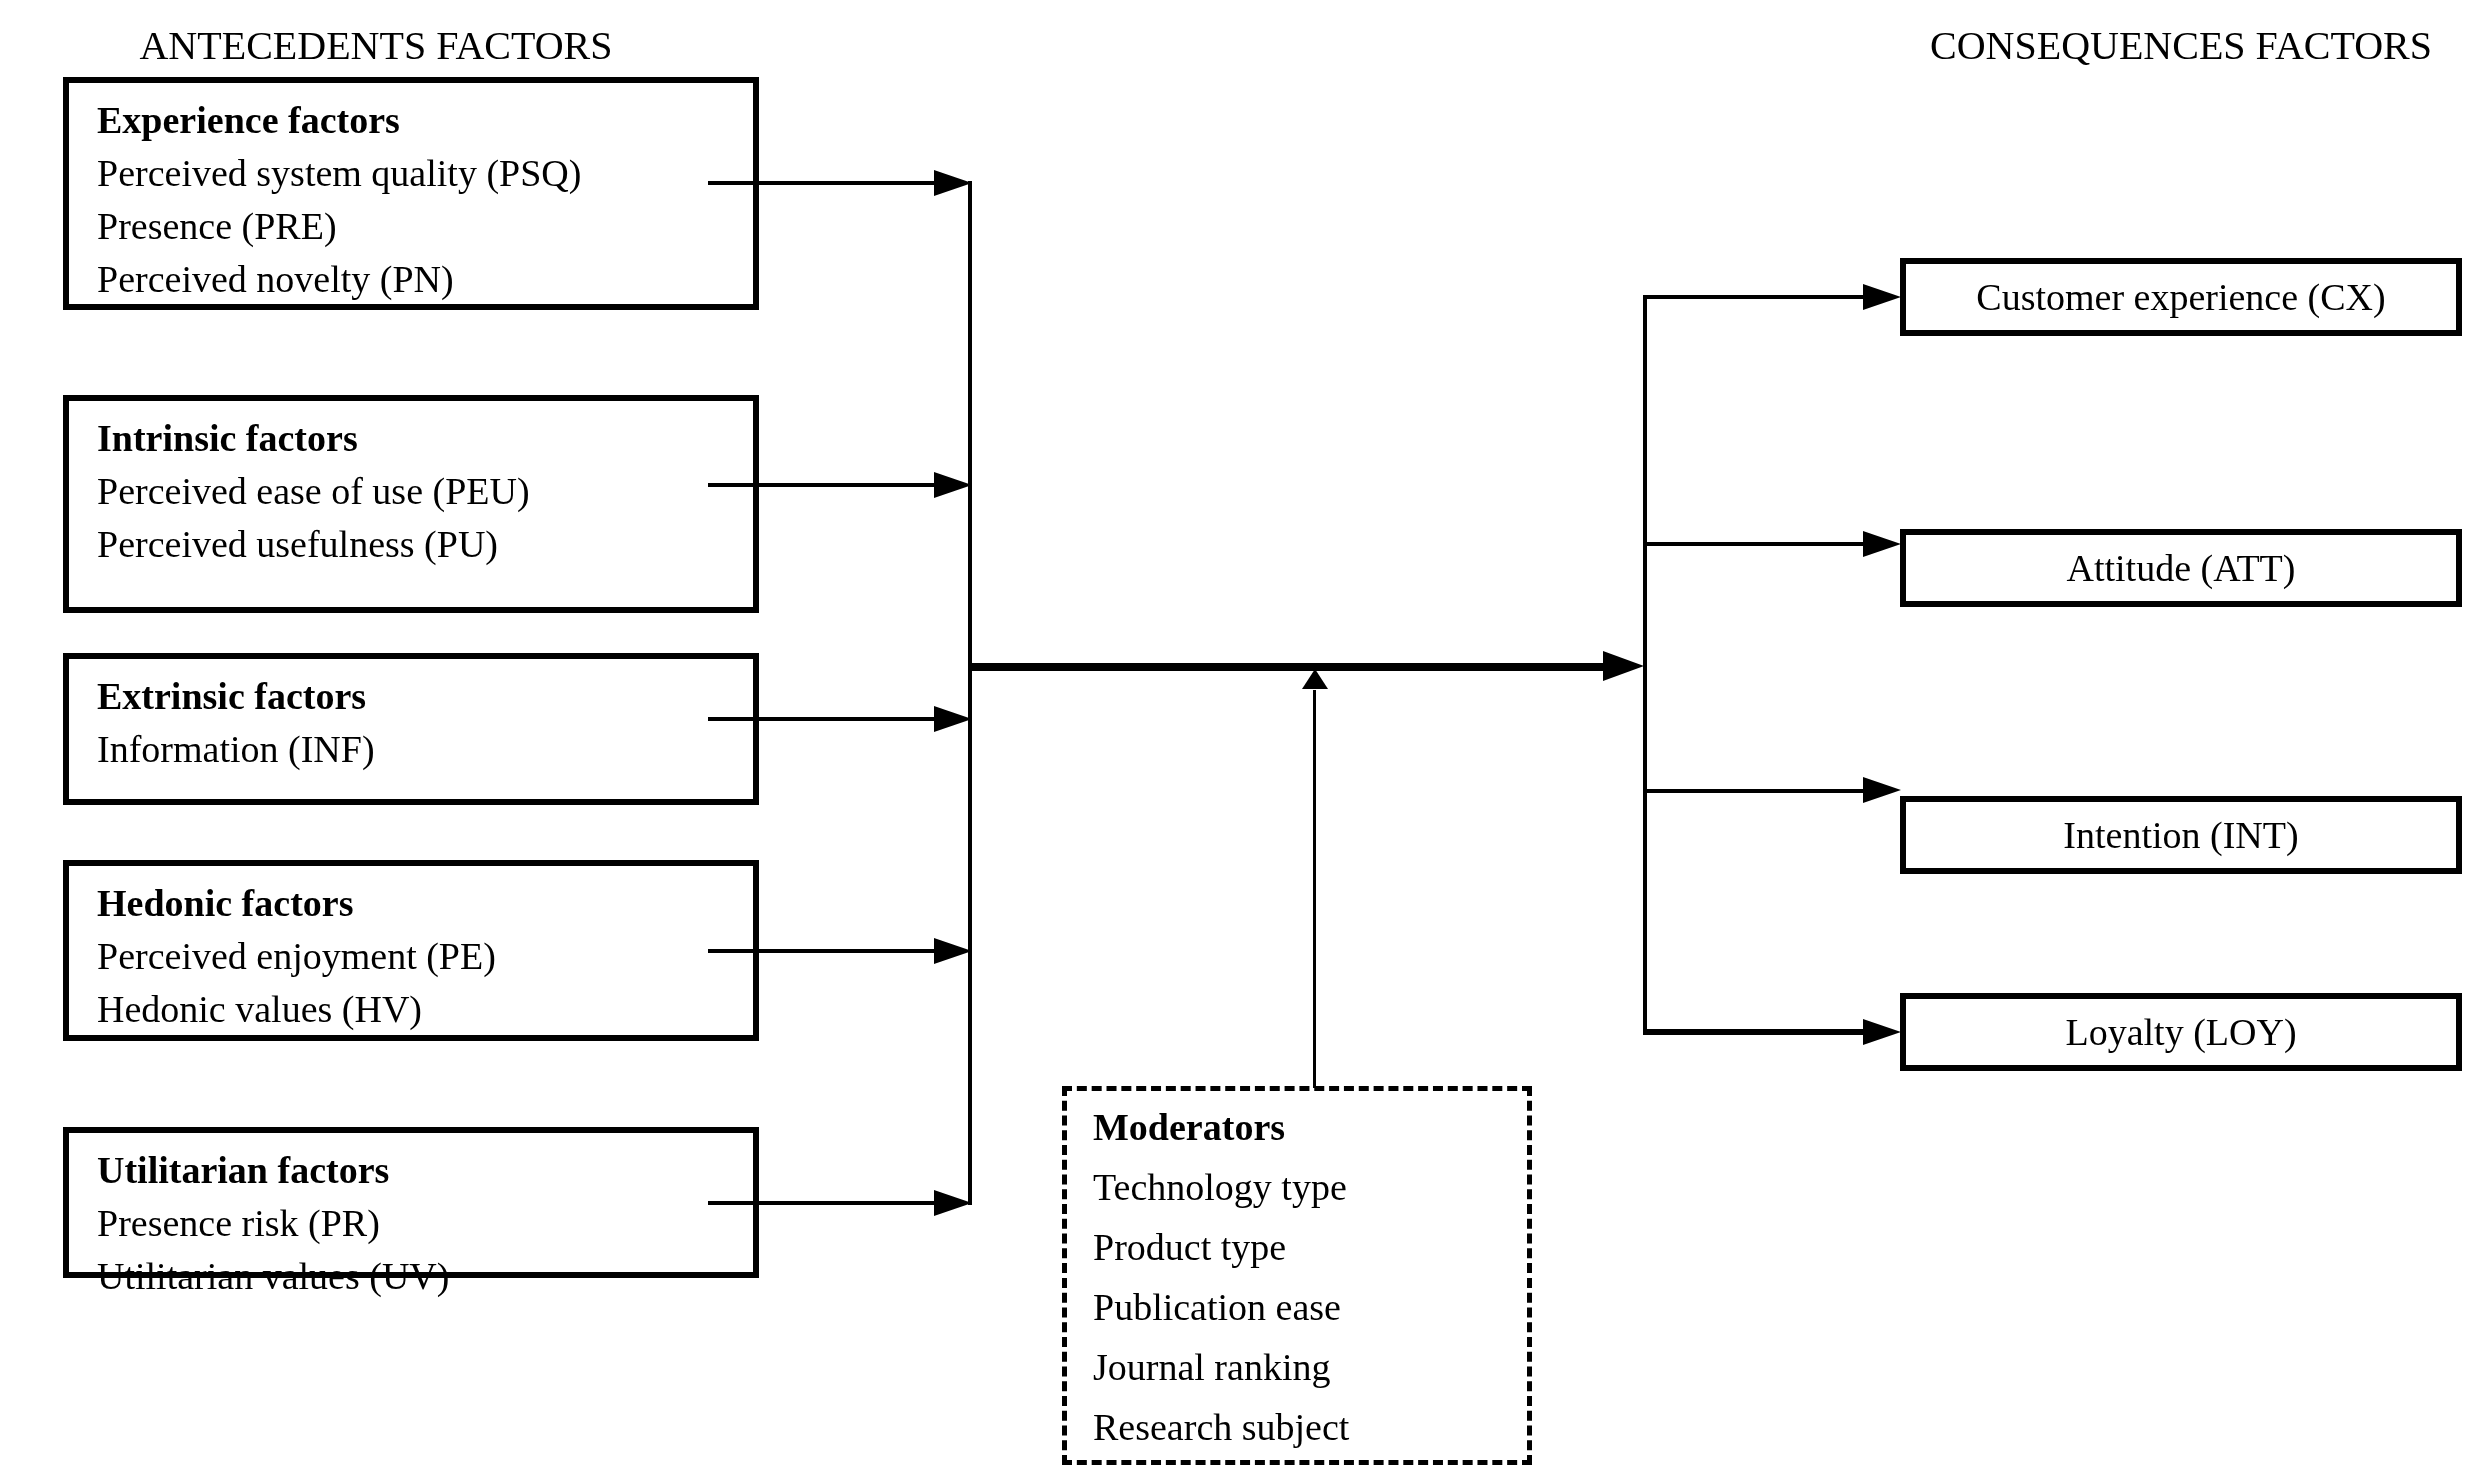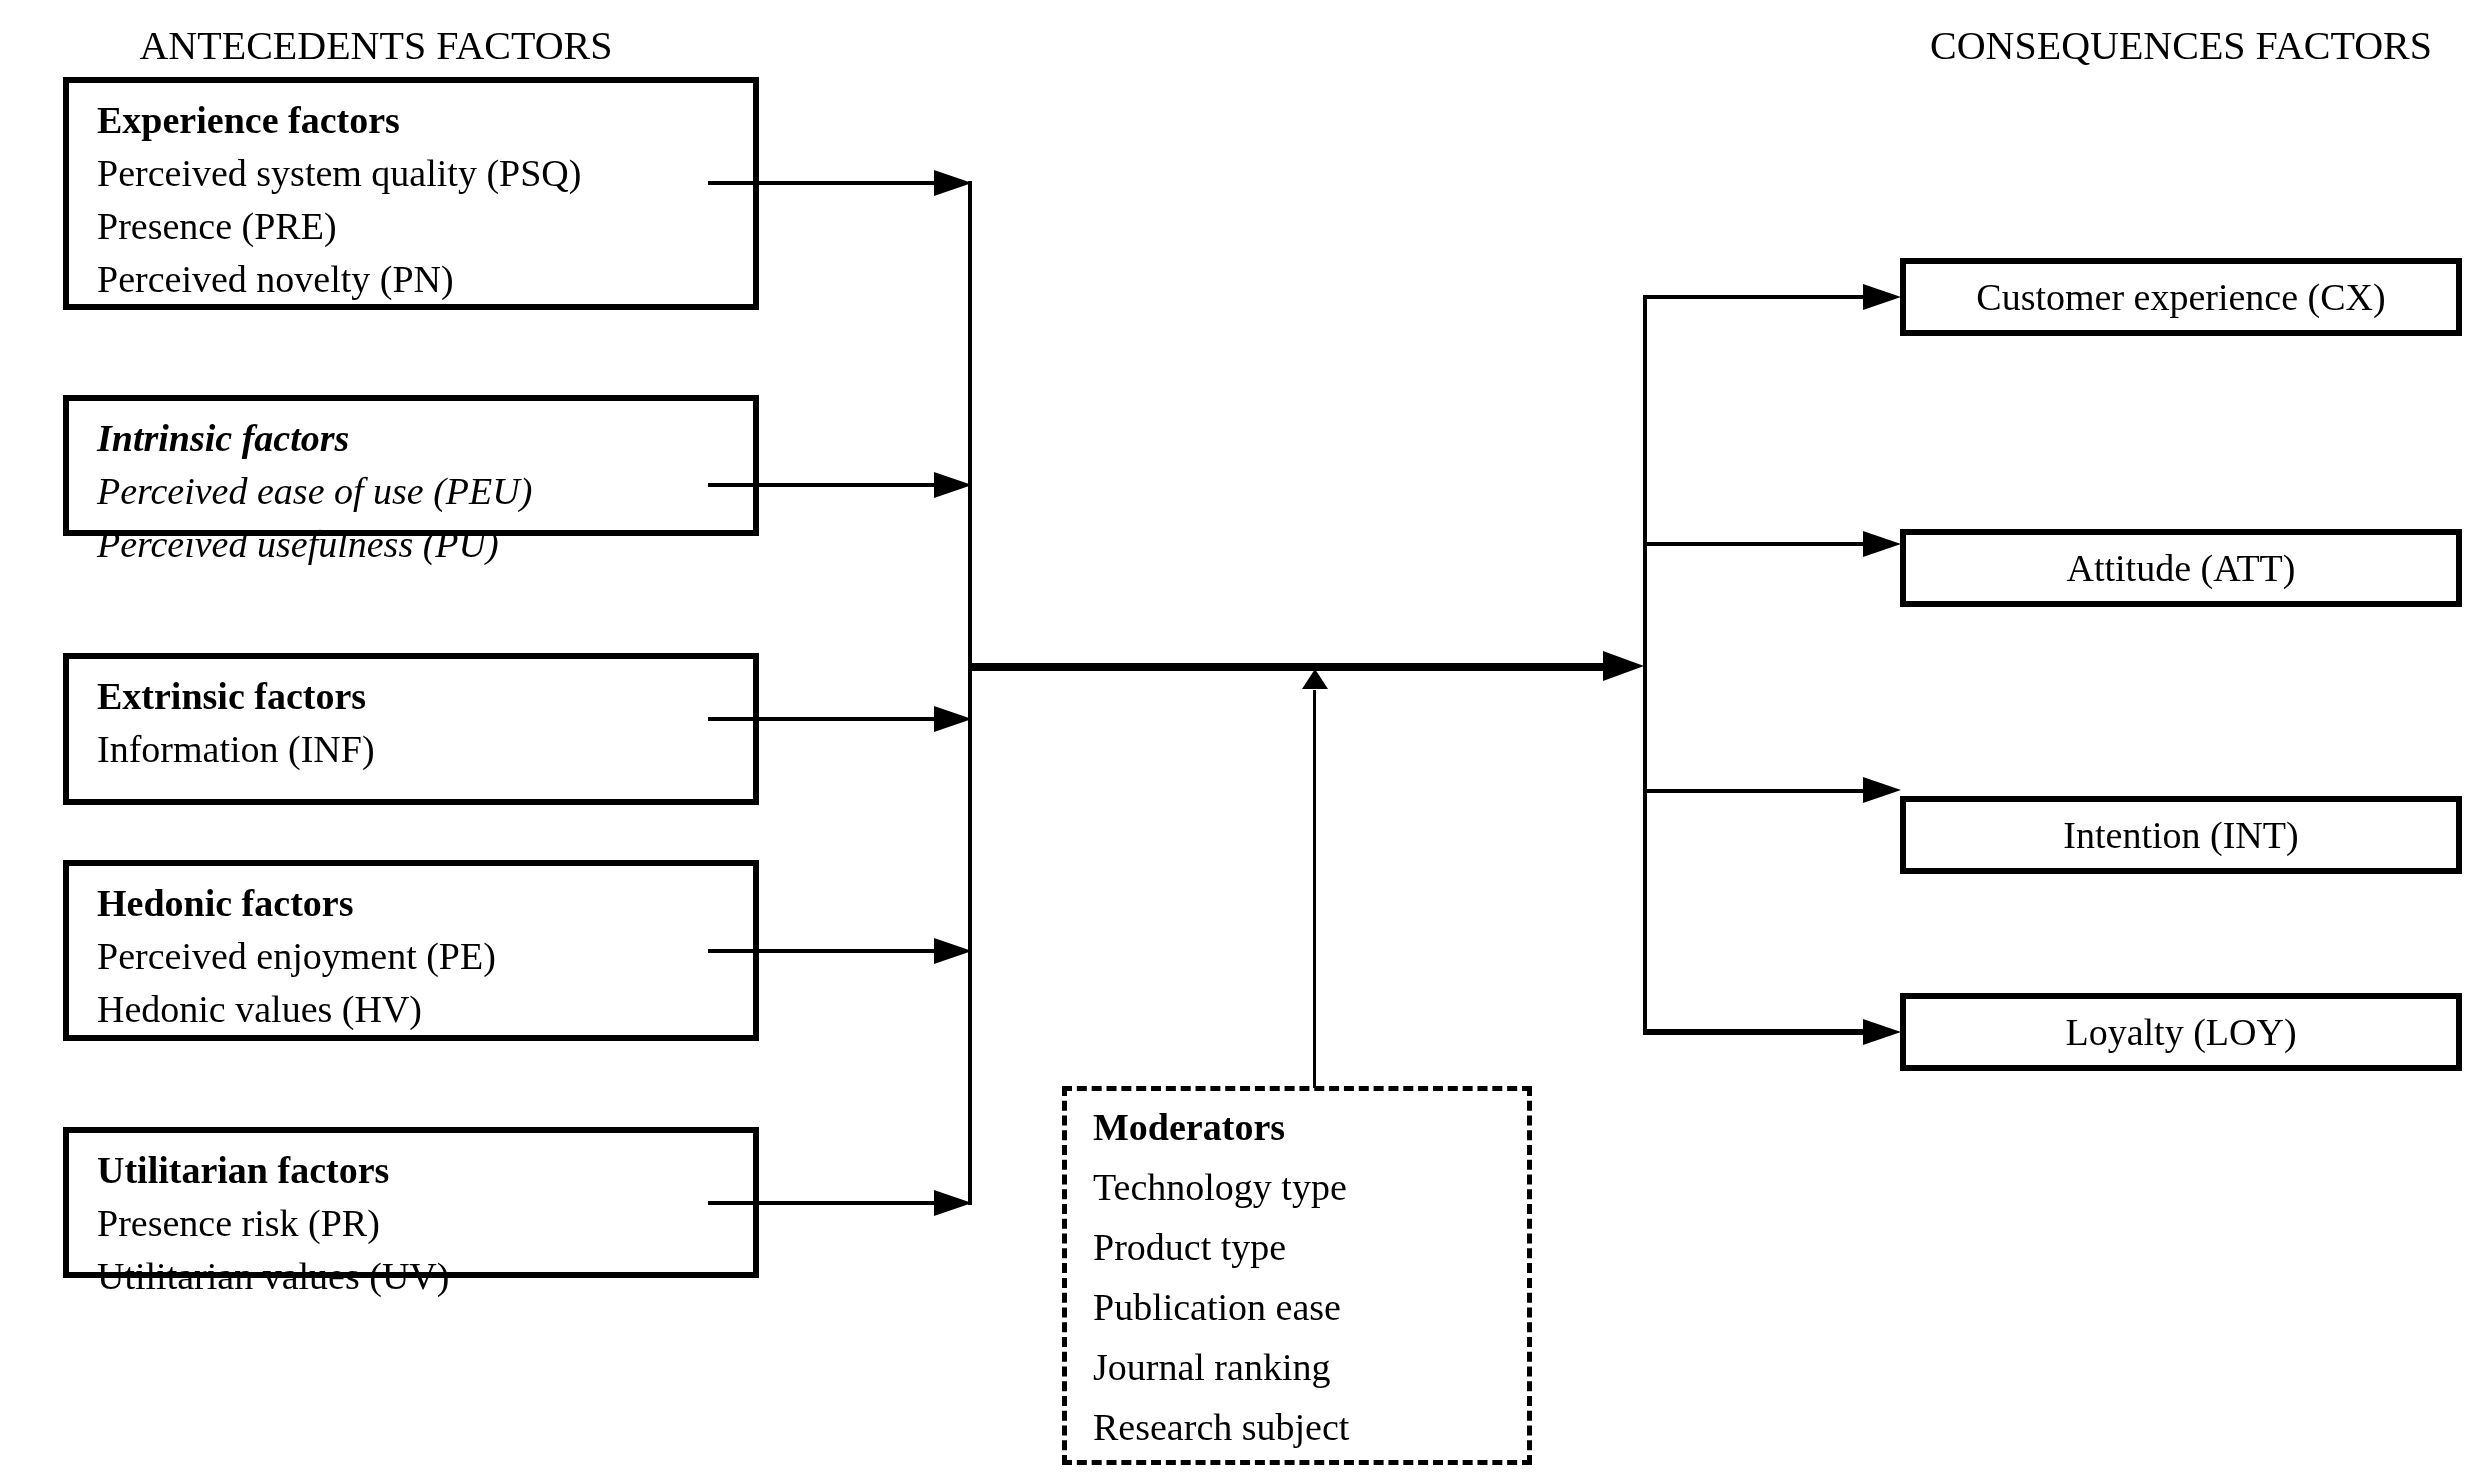--- a/index.html
+++ b/index.html
@@ -88,21 +88,21 @@
   <div class="col-title" style="left:28px; top:20.7px; width:696px;">ANTECEDENTS FACTORS</div>
   <div class="col-title" style="left:1900px; top:20.7px; width:562px;">CONSEQUENCES FACTORS</div>
 
   <div class="abox" style="top:77px; height:233px;">
     <div class="btitle">Experience factors</div>
     <div class="bitem">Perceived system quality (PSQ)</div>
     <div class="bitem">Presence (PRE)</div>
     <div class="bitem">Perceived novelty (PN)</div>
   </div>
 
-  <div class="abox" style="top:395px; height:141px;font-style:italic;">
+  <div class="abox" style="top:395px; height:218px;">
     <div class="btitle">Intrinsic factors</div>
     <div class="bitem">Perceived ease of use (PEU)</div>
     <div class="bitem">Perceived usefulness (PU)</div>
   </div>
 
   <div class="abox" style="top:653px; height:152px;">
     <div class="btitle">Extrinsic factors</div>
     <div class="bitem">Information (INF)</div>
   </div>
 

